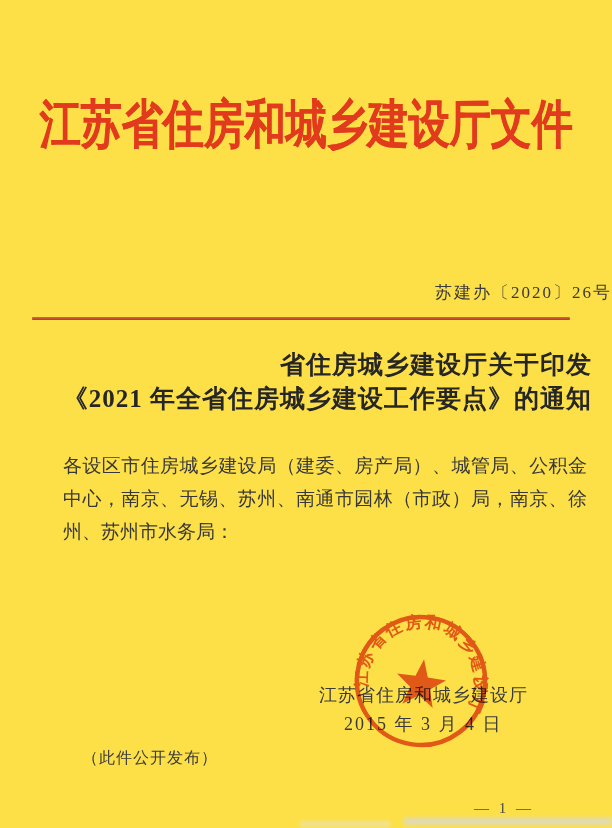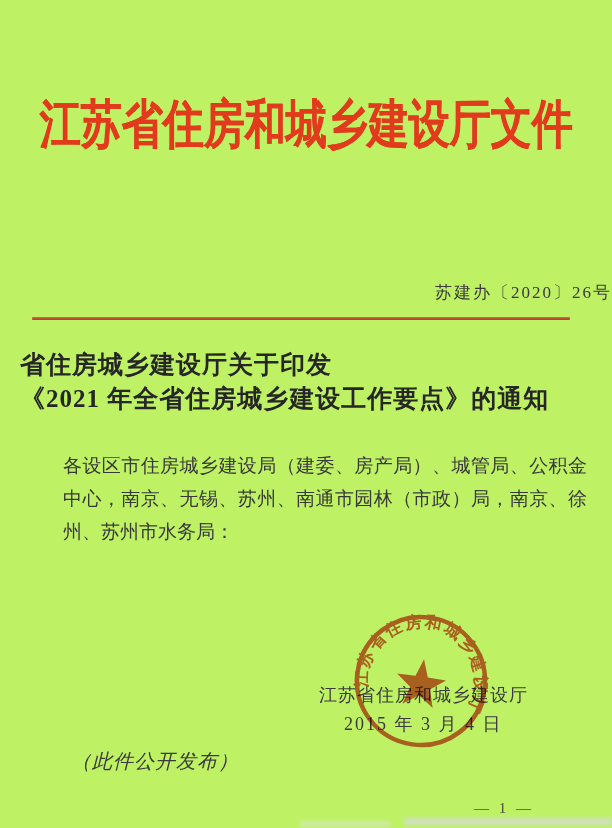--- a/index.html
+++ b/index.html
@@ -1,20 +1,20 @@
 <!DOCTYPE html>
 <html><head>
 <meta charset="utf-8">
 <style>
   html, body { margin: 0; padding: 0; background: #ffffff; }
   .page {
     position: relative;
     width: 612px;
     height: 828px;
-    background: #bef264;
+    background: #fde047;
     overflow: hidden;
     font-family: "Liberation Serif", "DejaVu Serif", serif;
     color: #333;
   }
   .letterhead {
     position: absolute;
     top: 90px;
     left: 18px;
     width: 576px;
     text-align: center;
@@ -44,21 +44,21 @@
     width: 538px;
     height: 3px;
     background: linear-gradient(to bottom, #d8654a, #b03a2e);
     border-radius: 1px;
   }
   .notice-title {
     position: absolute;
     top: 348px;
     left: 20px;
     width: 572px;
-    text-align: left;
+    text-align: right;
     font-size: 25px;
     font-weight: bold;
     color: #262626;
     line-height: 34px;
     letter-spacing: 1px;
   }
   .body-block {
     position: absolute;
     top: 449px;
     left: 63px;
@@ -85,26 +85,25 @@
     top: 712px;
     left: 344px;
     font-size: 18px;
     letter-spacing: 2px;
     color: #3a3a3a;
     white-space: nowrap;
   }
   .public-note {
     position: absolute;
     top: 748px;
-    left: 71px;
-    font-size: 20px;
+    left: 82px;
+    font-size: 16px;
     letter-spacing: 1px;
     color: #3a3a3a;
     white-space: nowrap;
-    font-style: italic;
   }
   .page-number {
     position: absolute;
     top: 800px;
     left: 474px;
     font-size: 15px;
     letter-spacing: 3px;
     color: #4a4a4a;
     white-space: nowrap;
   }

